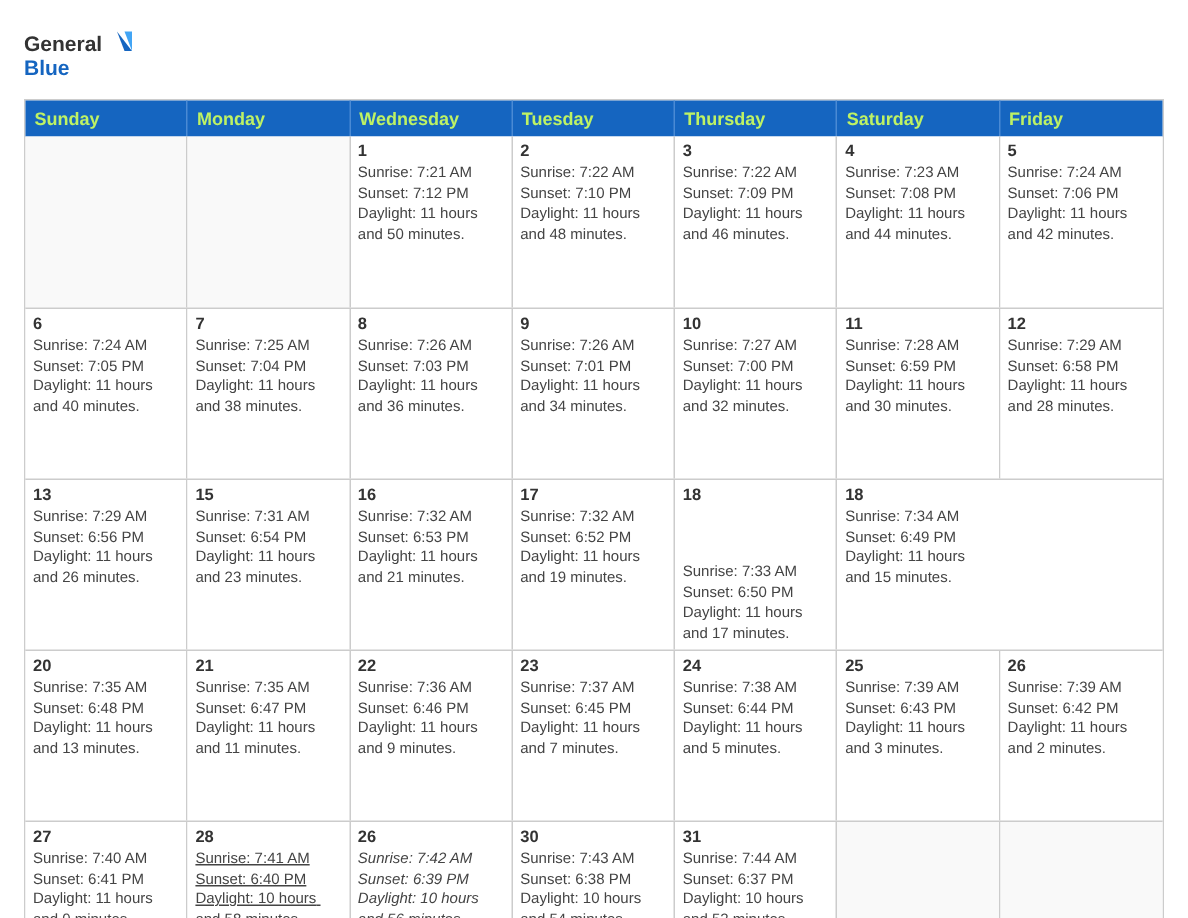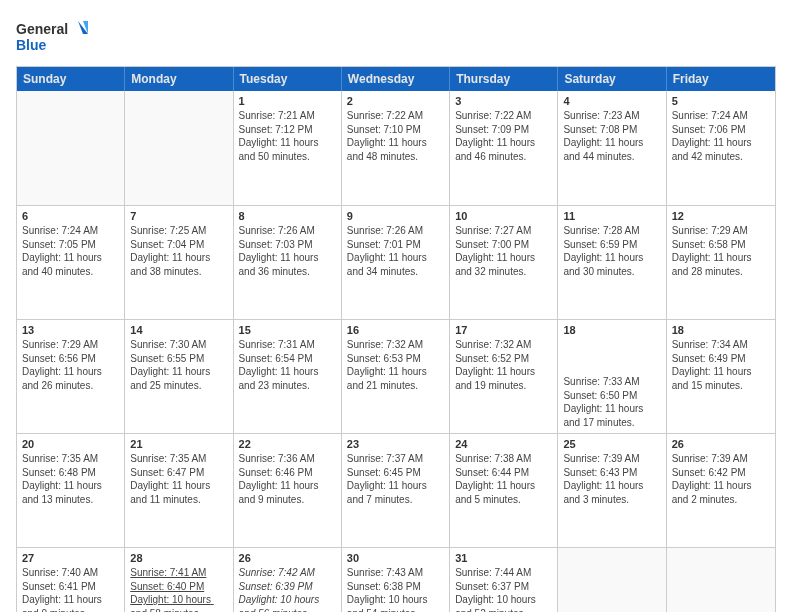--- a/index.html
+++ b/index.html
@@ -46,21 +46,21 @@
       display: flex;
       flex-direction: column;
       border: 1px solid #ccc;
     }
     .calendar-header {
       display: grid;
       grid-template-columns: repeat(7, 1fr);
       background: #1565c0;
     }
     .cal-header-cell {
-      color: #e5e5e5;
+      color: #bef264;
       font-size: 12px;
       font-weight: bold;
       padding: 5px 6px;
       text-align: left;
       border-right: 1px solid #4a8ad4;
     }
     .cal-header-cell:last-child {
       border-right: none;
     }
     .calendar-body {
@@ -118,22 +118,22 @@
     <div class="title-block">
       <div class="month-title"></div>
       <div class="subtitle"></div>
     </div>
   </div>
 
   <div class="calendar">
     <div class="calendar-header">
     <div class="cal-header-cell">Sunday</div>
         <div class="cal-header-cell">Monday</div>
+        <div class="cal-header-cell">Wednesday</div>
         <div class="cal-header-cell">Tuesday</div>
-        <div class="cal-header-cell">Wednesday</div>
         <div class="cal-header-cell">Thursday</div>
         <div class="cal-header-cell">Saturday</div>
         <div class="cal-header-cell">Friday</div>
       </div>
     <div class="calendar-body">
     <div class="cal-week">
           <div class="cal-cell empty"></div>
           <div class="cal-cell empty"></div>
           <div class="cal-cell">
             <div class="day-number">1</div>
@@ -211,26 +211,20 @@
           </div>
         </div>
         <div class="cal-week">
           <div class="cal-cell">
             <div class="day-number">13</div>
             <div class="day-info" style="white-space: pre-wrap;">Sunrise: 7:29 AM
 Sunset: 6:56 PM
 Daylight: 11 hours and 26 minutes.</div>
           </div>
           <div class="cal-cell">
-            <div class="day-number">14</div>
-            <div class="day-info" style="white-space: pre-wrap;">Sunrise: 7:30 AM
-Sunset: 6:55 PM
-Daylight: 11 hours and 25 minutes.</div>
-          </div>
-          <div class="cal-cell">
             <div class="day-number">15</div>
             <div class="day-info" style="white-space: pre-wrap;">Sunrise: 7:31 AM
 Sunset: 6:54 PM
 Daylight: 11 hours and 23 minutes.</div>
           </div>
           <div class="cal-cell">
             <div class="day-number">16</div>
             <div class="day-info" style="white-space: pre-wrap;">Sunrise: 7:32 AM
 Sunset: 6:53 PM
 Daylight: 11 hours and 21 minutes.</div>

